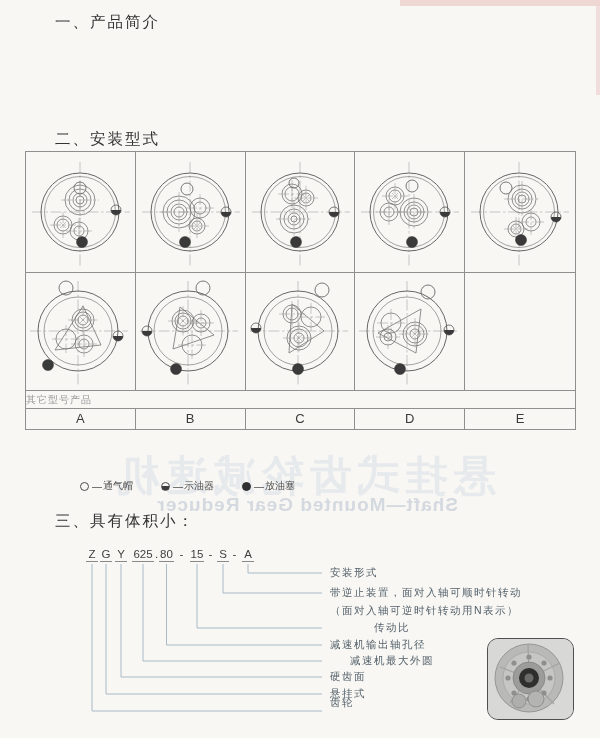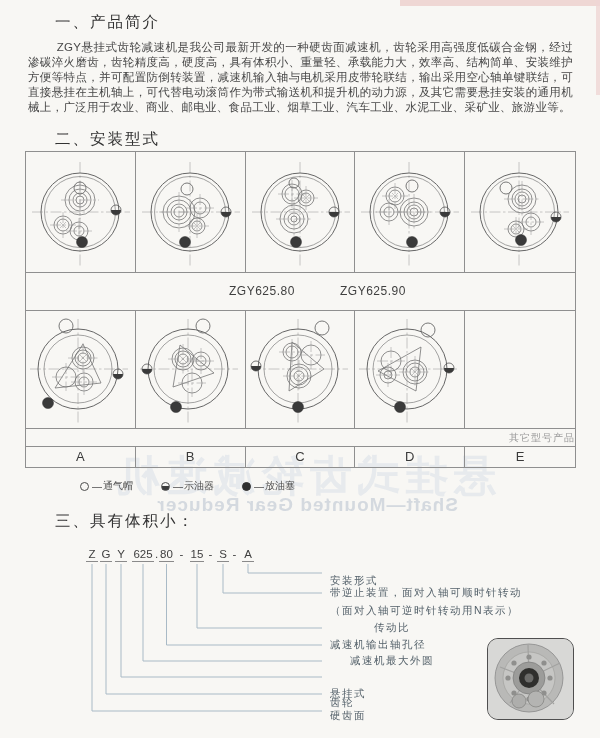--- a/index.html
+++ b/index.html
@@ -33,21 +33,21 @@
   .trow{display:flex;border-bottom:1px solid #8f8f8f;}
   .trow:last-child{border-bottom:none;}
   .tcell{width:109.8px;box-sizing:border-box;border-right:1px solid #8f8f8f;position:relative;}
   .tcell:last-child{border-right:none;}
   .r-diag1 .tcell{height:120px;}
   .r-diag2 .tcell{height:117px;}
   .r-label{height:37px;position:relative;}
   .series-label{position:absolute;top:11px;font-size:12px;color:#3f3f3f;letter-spacing:.5px;}
   #series-80{left:203px;}
   #series-90{left:314px;}
-  .r-other{height:17px;text-align:center;font-size:10px;color:#9a9a9a;line-height:17px;letter-spacing:1px;justify-content:flex-end;}
+  .r-other{height:17px;text-align:center;font-size:10px;color:#9a9a9a;line-height:17px;letter-spacing:1px;}
   .r-letters .tcell{height:20px;text-align:center;font-size:13px;color:#3a3a3a;line-height:20px;}
   .diag-svg{display:block;}
   
   #legend{position:absolute;left:80px;top:479px;display:flex;gap:28px;font-size:10px;color:#4c4c4c;align-items:center;z-index:2;}
   .legend-item{display:flex;align-items:center;gap:1px;}
   .sym{display:inline-block;width:9px;height:9px;border-radius:50%;box-sizing:border-box;margin-right:2px;}
   .sym-breather{border:1px solid #4c4c4c;background:transparent;}
   .sym-sight{border:1px solid #4c4c4c;background:linear-gradient(to bottom,transparent 50%,#3c3c3c 50%);}
   .sym-drain{background:#303030;border:1px solid #303030;}
   
@@ -82,21 +82,20 @@
 <div id="page">
 
   <div class="scan-pink-top"></div>
   <div class="scan-pink-right"></div>
 
   <div id="wm-cn">悬挂式齿轮减速机</div>
   <div id="wm-en">Shaft—Mounted Gear Reducer</div>
 
   <div id="h1" class="heading">一、产品简介</div>
 
-  <div id="intro">ZGY悬挂式齿轮减速机是我公司最新开发的一种硬齿面减速机，齿轮采用高强度低碳合金钢，经过渗碳淬火磨齿，齿轮精度高，硬度高，具有体积小、重量轻、承载能力大，效率高、结构简单、安装维护方便等特点，并可配置防倒转装置，减速机输入轴与电机采用皮带轮联结，输出采用空心轴单键联结，可直接悬挂在主机轴上，可代替电动滚筒作为带式输送机和提升机的动力源，及其它需要悬挂安装的通用机械上，广泛用于农业、商业、邮电业、食品工业、烟草工业、汽车工业、水泥工业、采矿业、旅游业等。</div>
 
   <div id="h2" class="heading">二、安装型式</div>
 
   <div id="mount-table">
     <div class="trow r-diag1">
       <div class="tcell">
           <svg class="diag-svg" width="109" height="120" viewBox="0 0 109 120">
             <line x1="6" y1="60" x2="104" y2="60" stroke="#9a9a9a" stroke-width="0.55" stroke-dasharray="11 2.5 2.5 2.5"></line>
             <line x1="54" y1="10" x2="54" y2="114" stroke="#9a9a9a" stroke-width="0.55" stroke-dasharray="11 2.5 2.5 2.5"></line>
             <circle cx="54" cy="60" r="39" fill="none" stroke="#666" stroke-width="1"></circle>
@@ -232,24 +231,20 @@
             <circle cx="66" cy="70" r="5" fill="none" stroke="#757575" stroke-width="0.8"></circle>
             <line x1="53" y1="70" x2="79" y2="70" stroke="#9a9a9a" stroke-width="0.55" stroke-dasharray="11 2.5 2.5 2.5"></line>
             <line x1="66" y1="57" x2="66" y2="83" stroke="#9a9a9a" stroke-width="0.55" stroke-dasharray="11 2.5 2.5 2.5"></line>
             <circle cx="41" cy="36" r="6" fill="none" stroke="#6a6a6a" stroke-width="0.9"></circle>
             <circle cx="91" cy="65" r="5" fill="none" stroke="#555" stroke-width="0.8"></circle>
             <path d="M 86 65 A 5 5 0 0 0 96 65 Z" fill="#3a3a3a"></path>
             <circle cx="56" cy="88" r="5.5" fill="#3a3a3a" stroke="#2e2e2e" stroke-width="0.5"></circle>
           </svg>
         </div>
     </div>
-    <div class="trow r-label">
-      <span id="series-80" class="series-label">ZGY625.80</span>
-      <span id="series-90" class="series-label">ZGY625.90</span>
-    </div>
     <div class="trow r-diag2">
       <div class="tcell">
           <svg class="diag-svg" width="109" height="117" viewBox="0 0 109 117">
             <line x1="4" y1="58" x2="102" y2="58" stroke="#9a9a9a" stroke-width="0.55" stroke-dasharray="11 2.5 2.5 2.5"></line>
             <line x1="52" y1="8" x2="52" y2="112" stroke="#9a9a9a" stroke-width="0.55" stroke-dasharray="11 2.5 2.5 2.5"></line>
             <circle cx="52" cy="58" r="40" fill="none" stroke="#666" stroke-width="1"></circle>
             <circle cx="52" cy="58" r="34" fill="none" stroke="#7d7d7d" stroke-width="0.7"></circle>
             <polygon points="57,33 29,77 75,72" fill="none" stroke="#757575" stroke-width="0.8" stroke-linejoin="round"></polygon>
             <circle cx="57" cy="47" r="11" fill="none" stroke="#757575" stroke-width="0.8"></circle>
             <circle cx="57" cy="47" r="8" fill="none" stroke="#757575" stroke-width="0.8"></circle>
@@ -409,27 +404,27 @@
       <path d="M223,24 V53 H322"></path>
       <path d="M197,24 V88 H322"></path>
       <path d="M166.5,24 V105 H322"></path>
       <path d="M143,24 V121 H322"></path>
       <path d="M121,24 V137 H322"></path>
       <path d="M106,24 V154 H322"></path>
       <path d="M92,24 V171 H322"></path>
     </g>
   </svg>
 
-  <div class="callout" style="top:566px;margin-top:8px;">安装形式</div>
+  <div class="callout" style="top:566px;">安装形式</div>
   <div class="callout" style="top:604px;">（面对入轴可逆时针转动用N表示）</div>
   <div class="callout" style="top:586px;">带逆止装置，面对入轴可顺时针转动</div>
   <div class="callout" style="top:621px;margin-left:44px;">传动比</div>
   <div class="callout" style="top:638px;">减速机输出轴孔径</div>
   <div class="callout" style="top:654px;margin-left:20px;">减速机最大外圆</div>
-  <div class="callout" style="top:670px;margin-top:39px;">硬齿面</div>
+  <div class="callout" style="top:670px;">硬齿面</div>
   <div class="callout" style="top:687px;">悬挂式</div>
   <div class="callout" style="top:696px;">齿轮</div>
 
   <div id="photo-frame">
     <svg width="85" height="80" viewBox="0 0 85 80">
       <rect x="0" y="0" width="85" height="80" fill="#d8d8d6"></rect>
       <circle cx="41" cy="39" r="34" fill="#b9b9b7" stroke="#8a8a8a" stroke-width="0.8"></circle>
       <circle cx="41" cy="39" r="26" fill="#c6c6c4" stroke="#9d9d9b" stroke-width="0.6"></circle>
       <g stroke="#a2a2a0" stroke-width="1.2">
         <line x1="41" y1="39" x2="12" y2="28"></line>

